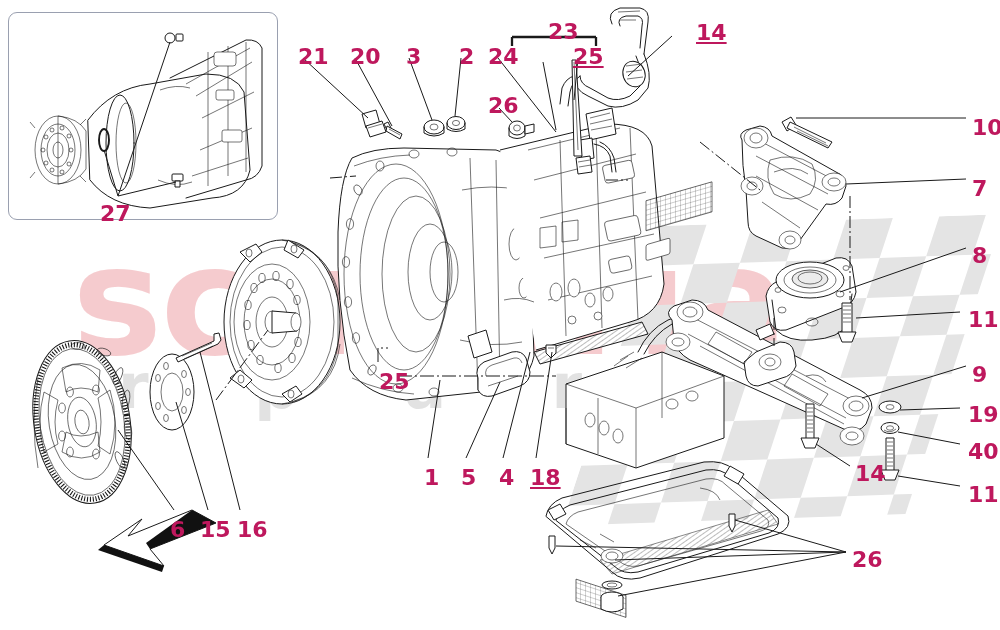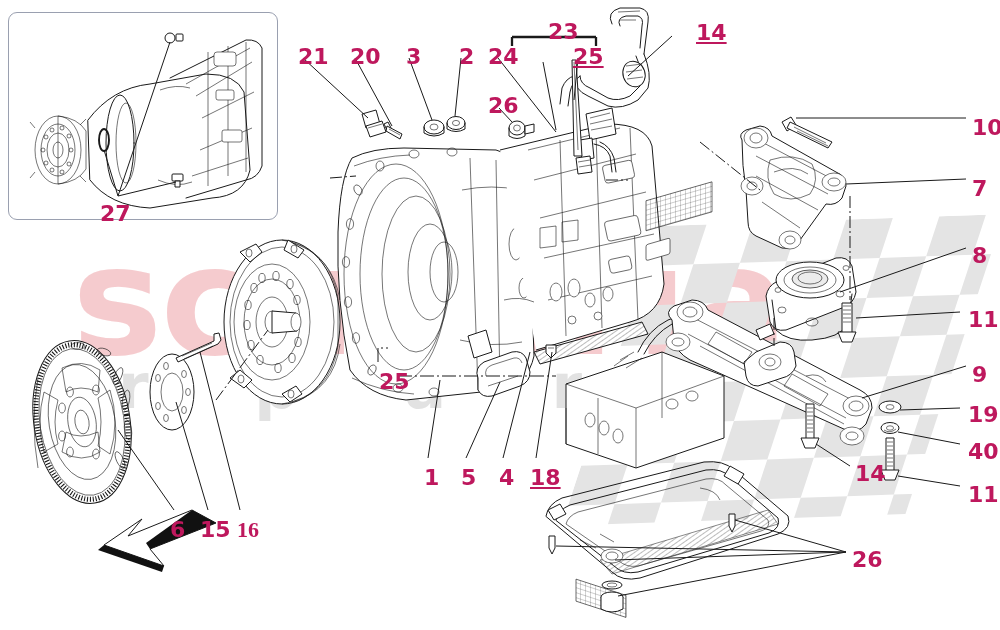--- a/index.html
+++ b/index.html
@@ -588,17 +588,17 @@
       <div class="lbl" style="left: 968px; top: 484px;">11</div>
       <div class="lbl" style="left: 855px; top: 463px;">14</div>
       <div class="lbl" style="left: 852px; top: 549px;">26</div>
       <div class="lbl" style="left: 379px; top: 371px;">25</div>
       <div class="lbl" style="left: 424px; top: 467px;">1</div>
       <div class="lbl" style="left: 461px; top: 467px;">5</div>
       <div class="lbl" style="left: 499px; top: 467px;">4</div>
       <div class="lbl" style="left: 530px; top: 467px; text-decoration: underline;">18</div>
       <div class="lbl" style="left: 170px; top: 519px;">6</div>
       <div class="lbl" style="left: 200px; top: 519px;">15</div>
-      <div class="lbl" style="left: 237px; top: 519px; font-family: Liberation Serif, serif;">16</div>
+      <div class="lbl" style="left: 237px; top: 519px;">16</div>
       <div class="lbl" style="left: 100px; top: 203px;">27</div>
     </div>
 
 </div>
 
 </body></html>

